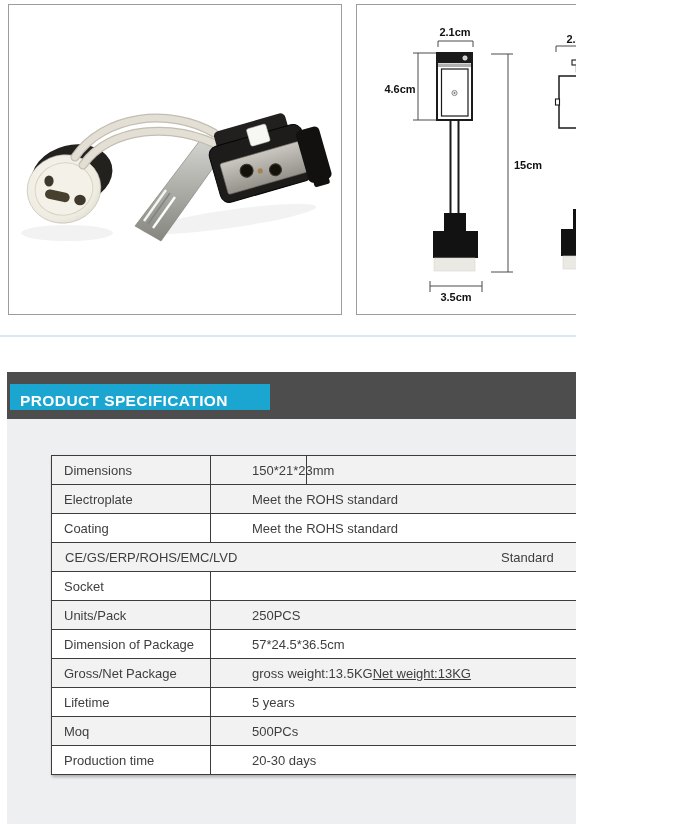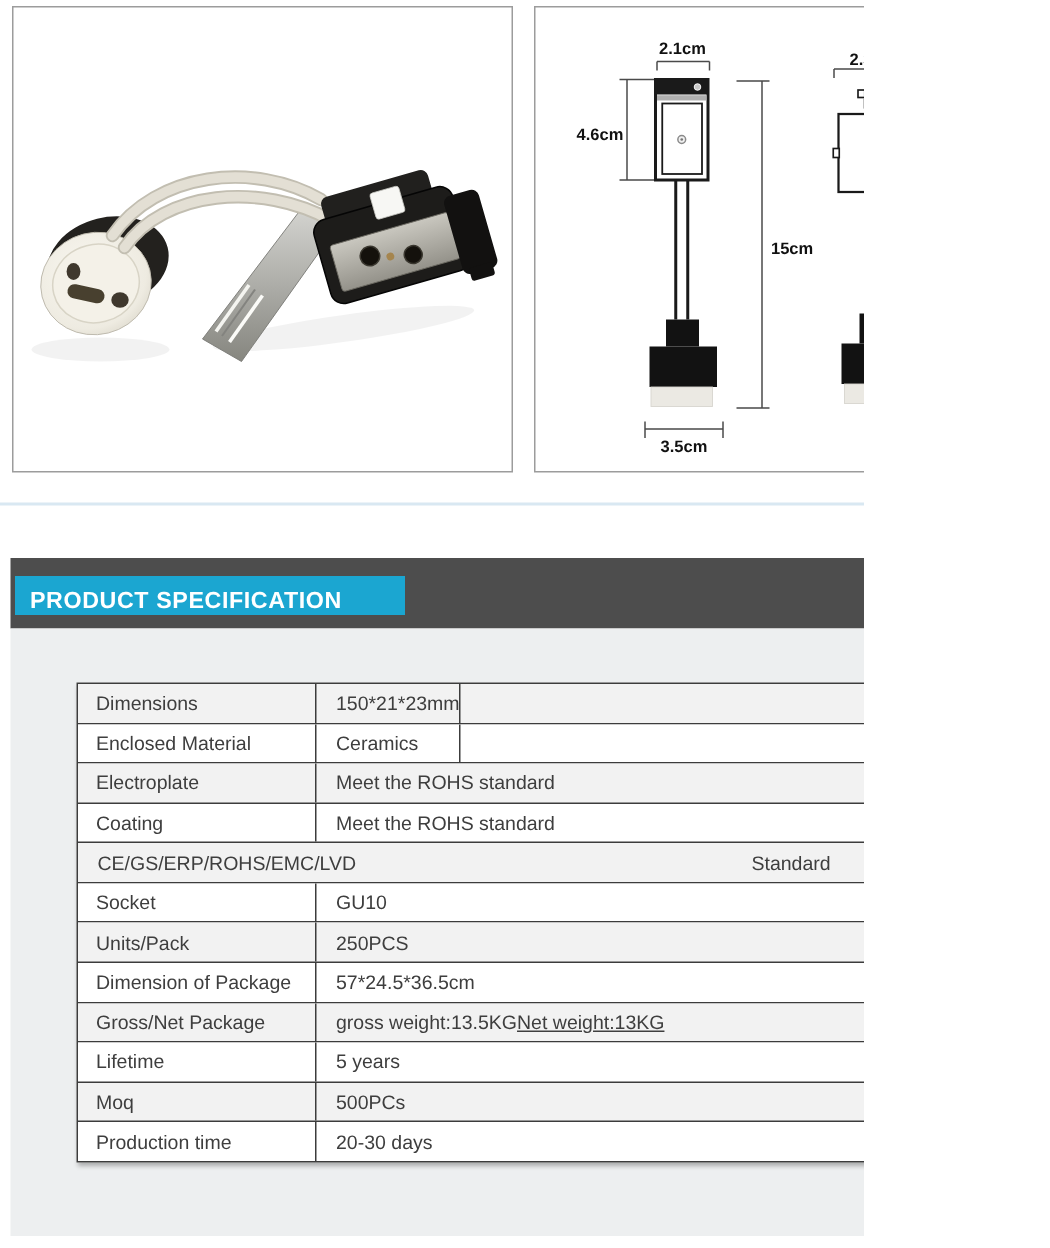--- a/index.html
+++ b/index.html
@@ -19,21 +19,21 @@
   .header-band{position:absolute;left:7px;top:372px;width:693px;height:47px;background:#4d4d4d;}
   .header-chip{position:absolute;left:3px;top:12px;width:260px;height:26px;background:#1ba6d1;
                display:flex;align-items:flex-end;padding-left:10px;box-sizing:border-box;}
   .header-chip span{color:#fff;font-size:15.5px;font-weight:bold;letter-spacing:.4px;white-space:nowrap;}
 
   
   .spec-area{position:absolute;left:7px;top:419px;width:693px;height:405px;background:#edeff0;}
   .spec-table{position:absolute;left:44px;top:36px;width:598px;height:320px;background:#fff;
               border:1px solid #3c3c3c;box-sizing:border-box;display:flex;flex-direction:column;
               box-shadow:1px 2px 3px rgba(0,0,0,.28);}
-  .spec-row{flex:1;display:flex;position:relative;border-bottom:1px solid #3c3c3c;}
+  .spec-row{flex:1;display:flex;position:relative;border-bottom:1px solid #3c3c3c;gap:28px;}
   .spec-row:last-child{border-bottom:none;}
   .spec-row.odd{background:#f2f2f2;}
   .spec-row.even{background:#ffffff;}
   .cell{display:flex;align-items:center;font-size:13px;color:#3e3e3e;}
   .cell.label{width:159px;border-right:1px solid #3c3c3c;padding-left:12px;box-sizing:border-box;}
   .cell.value{flex:1;padding-left:13px;}
   .value2{text-decoration:underline;}
   .vline{position:absolute;left:254px;top:0;bottom:0;width:1px;background:#3c3c3c;}
 
   
@@ -170,50 +170,40 @@
 
   <div class="spec-area">
     <div class="spec-table">
         <div class="spec-row odd">
           <div class="cell label">Dimensions</div>
           <div class="cell value">
             <span>150*21*23mm</span>
           </div>
           <div class="vline"></div>
         </div>
-        <div class="spec-row even">
-          <div class="cell label">Enclosed Material</div>
-          <div class="cell value">
-            <span>Ceramics</span>
-          </div>
-          <div class="vline"></div>
-        </div>
         <div class="spec-row odd">
           <div class="cell label">Electroplate</div>
           <div class="cell value">
             <span>Meet the ROHS standard</span>
           </div>
         </div>
         <div class="spec-row even">
           <div class="cell label">Coating</div>
           <div class="cell value">
             <span>Meet the ROHS standard</span>
           </div>
         </div>
         <div class="spec-row odd">
           <div class="cell value">
             <span>CE/GS/ERP/ROHS/EMC/LVD</span>
           </div>
           <div class="cell label">Standard</div>
         </div>
         <div class="spec-row even">
           <div class="cell label">Socket</div>
-          <div class="cell value">
-            <span>GU10</span>
-          </div>
         </div>
         <div class="spec-row odd">
           <div class="cell label">Units/Pack</div>
           <div class="cell value">
             <span>250PCS</span>
           </div>
         </div>
         <div class="spec-row even">
           <div class="cell label">Dimension of Package</div>
           <div class="cell value">

